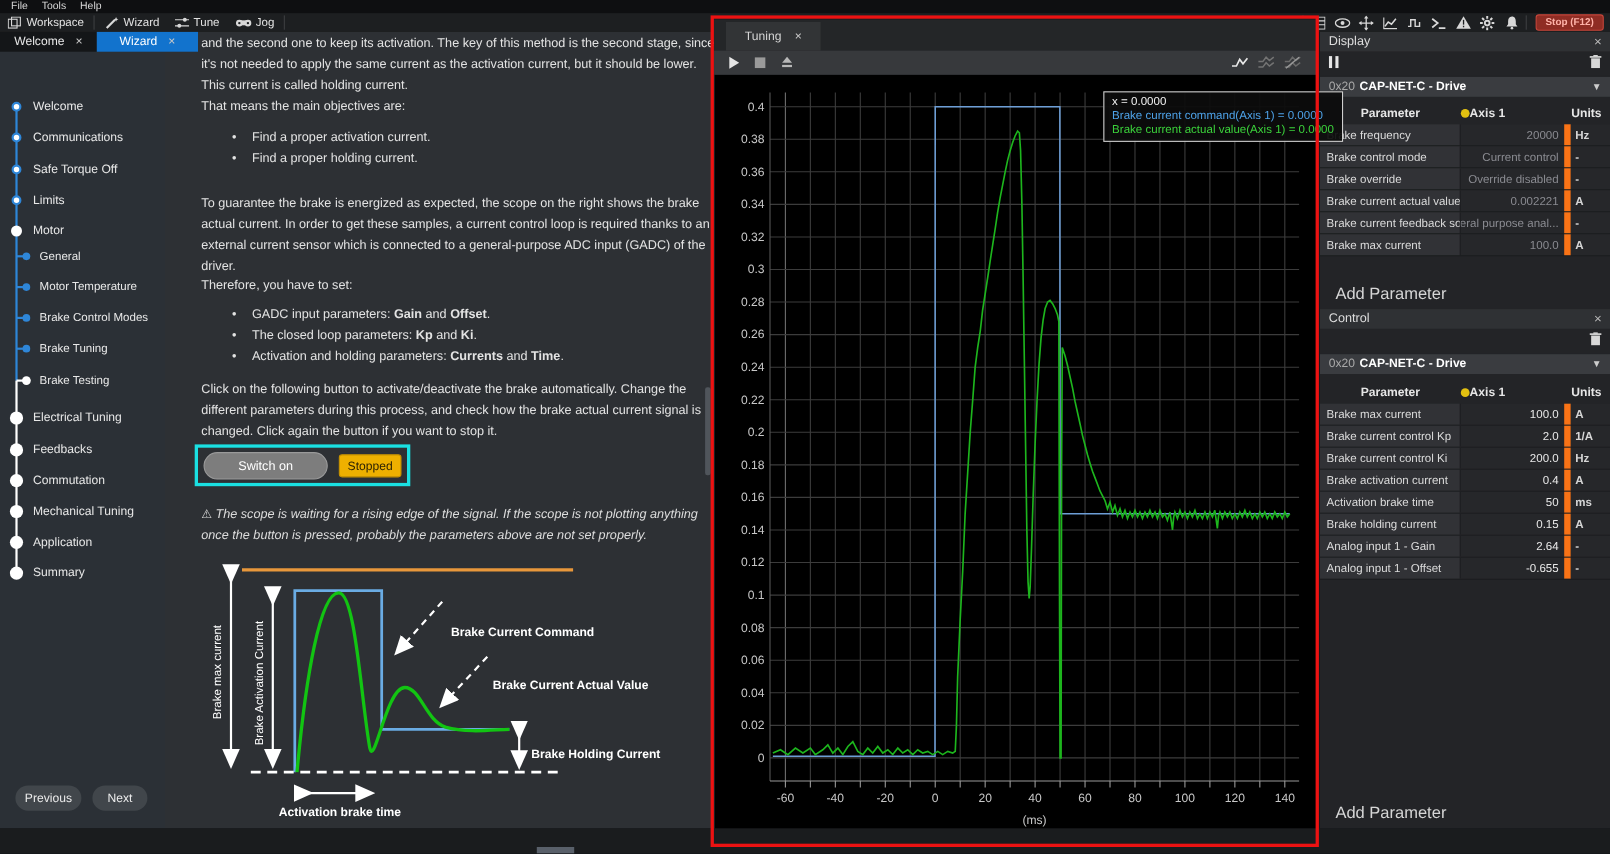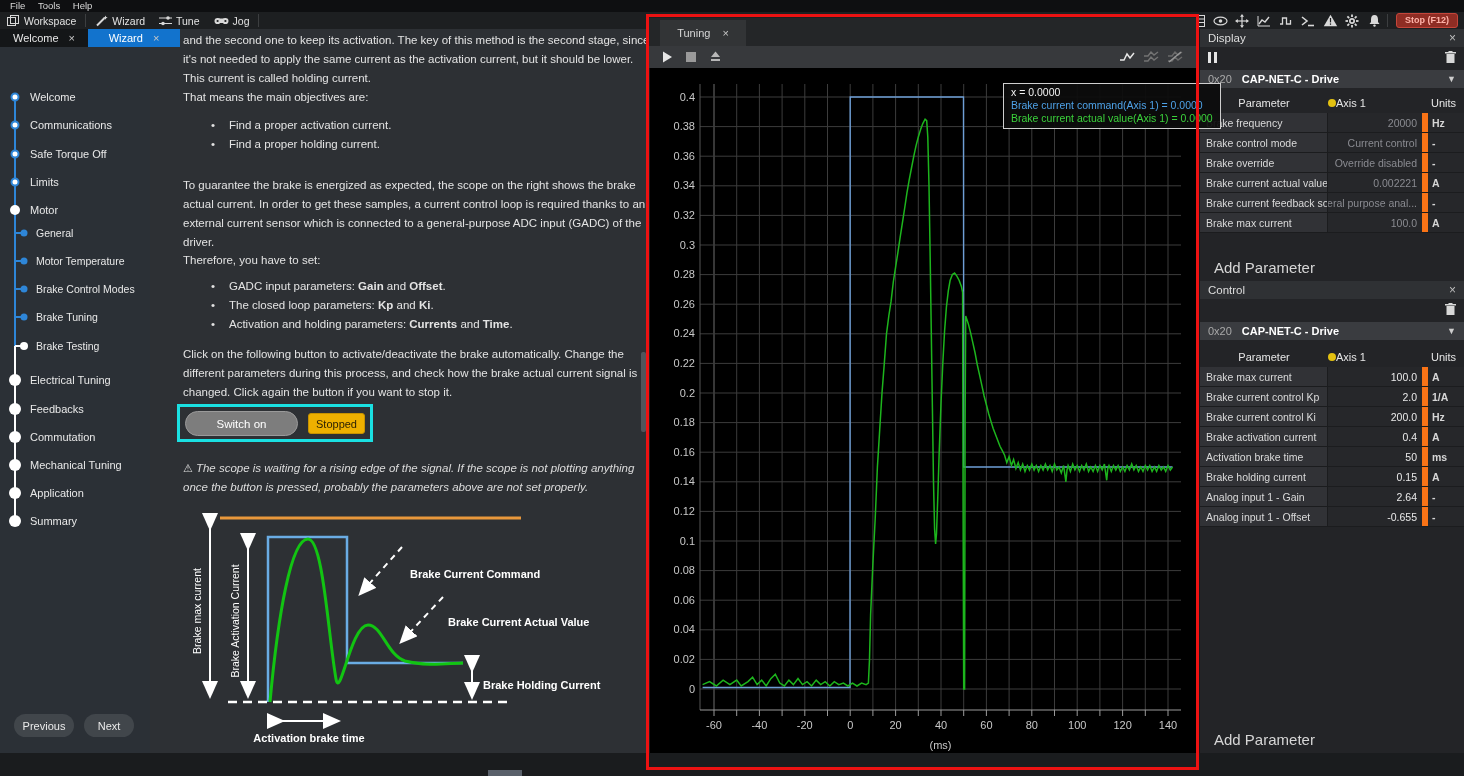--- a/index.html
+++ b/index.html
@@ -74,24 +74,24 @@
   #redbox{left:646px;top:14px;width:553px;height:756px;border:3px solid #ec1212;z-index:6;pointer-events:none}
 
   
   #right-panel{left:1200px;top:29px;width:264px;height:724px;background:#232427}
   .rp{position:absolute;left:0;width:264px}
   .panel-header{height:18px;background:#2f3134;color:#dedede;font-size:11.5px;display:flex;align-items:center;padding:0 8px}
   .panel-header .hx{margin-left:auto;color:#bdbdbd;font-size:12px}
   .panel-tools{height:22px;background:#232427;display:flex;align-items:center;padding:0 8px}
   .panel-tools .right{margin-left:auto}
   .device-row{height:18px;background:#3a3c40;display:flex;align-items:center;padding:0 8px;font-size:11px}
-  .device-id{color:#a9a9a9;margin-right:10px}
+  .device-id{color:#a9a9a9;margin-right:4px}
   .device-name{color:#fff;font-weight:bold}
   .device-caret{margin-left:auto;color:#cdcdcd;font-size:9px}
-  .colhead{height:20px;display:flex;align-items:center;font-size:11px;font-weight:normal;color:#e6e6e6}
+  .colhead{height:20px;display:flex;align-items:center;font-size:11px;font-weight:bold;color:#e6e6e6}
   .colhead .c1{width:128px;text-align:center}
   .colhead .cdot{width:8px;height:8px;border-radius:50%;background:#e3c111}
   .colhead .c2{width:84px;}
   .colhead .c3{margin-left:auto;padding-right:8px}
   .prow{height:20px;display:flex;font-size:10.5px;border-bottom:1px solid #1b1c1e}
   .prow .lc{width:128px;background:#313236;color:#dadada;padding:0 0 0 6px;display:flex;align-items:center;
     white-space:nowrap;overflow:hidden;border-right:1px solid #1b1c1e}
   .prow .vc{width:100px;background:#26272a;display:flex;align-items:center;justify-content:flex-end;
     padding-right:5px;white-space:nowrap;overflow:hidden;border-right:6px solid #f97316}
   .prow .uc{flex:1;background:#26272a;color:#d6d6d6;display:flex;align-items:center;padding-left:4px;font-weight:bold}

